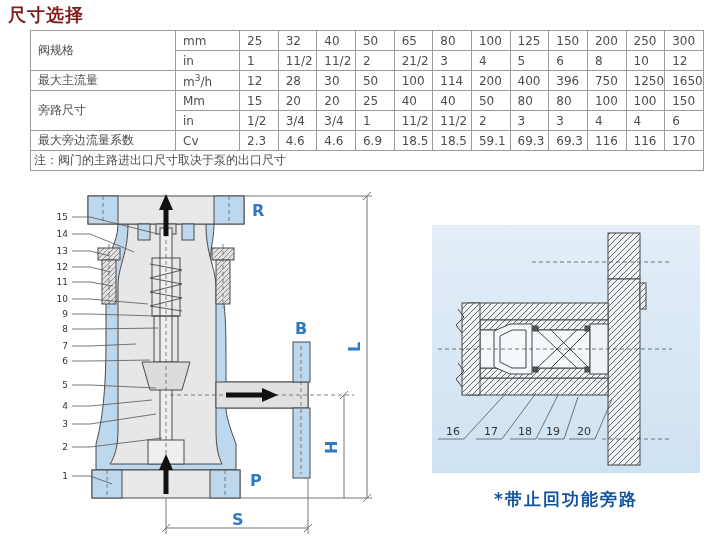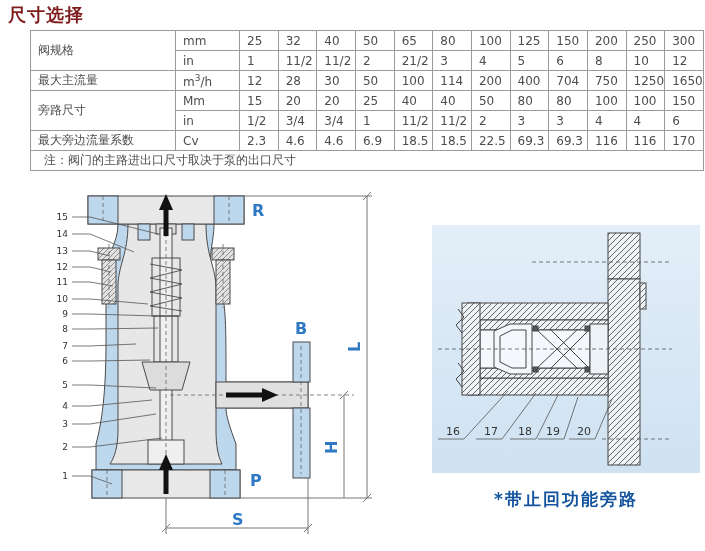--- a/index.html
+++ b/index.html
@@ -20,21 +20,21 @@
     border-collapse:collapse;table-layout:fixed;
     font-size:12px;color:#4d4d4d;
   }
   #spec-table td{
     border:1px solid #9a9a9a;
     height:19px;padding:0 0 0 7px;
     white-space:nowrap;overflow:hidden;
     background:#fff;vertical-align:middle;
   }
   #spec-table td.rowlabel{}
-  #spec-table td.note-cell{padding-left:13px;margin-left:48px;}
+  #spec-table td.note-cell{padding-left:3px;margin-left:48px;}
   #spec-table sup{font-size:9px;}
   
   #diagram-left{position:absolute;left:10px;top:192px;}
   #diagram-right-panel{position:absolute;left:432px;top:225px;}
   #right-caption{
     position:absolute;left:432px;top:488px;width:268px;
     text-align:center;font-size:17px;font-weight:bold;color:#14549e;
     letter-spacing:2px;
   }
   svg text{font-family:"DejaVu Sans","Liberation Sans",sans-serif;}
@@ -97,21 +97,21 @@
         <td class="rowlabel" rowspan="1">最大主流量</td>
         <td>m<sup>3</sup>/h</td>
         <td>12</td>
         <td>28</td>
         <td>30</td>
         <td>50</td>
         <td>100</td>
         <td>114</td>
         <td>200</td>
         <td>400</td>
-        <td>704</td>
+        <td>396</td>
         <td>750</td>
         <td>1250</td>
         <td>1650</td>
       </tr>
       <tr>
         <td class="rowlabel" rowspan="2">旁路尺寸</td>
         <td>Mm</td>
         <td>15</td>
         <td>20</td>
         <td>20</td>
@@ -142,21 +142,21 @@
       </tr>
       <tr>
         <td class="rowlabel" rowspan="1">最大旁边流量系数</td>
         <td>Cv</td>
         <td>2.3</td>
         <td>4.6</td>
         <td>4.6</td>
         <td>6.9</td>
         <td>18.5</td>
         <td>18.5</td>
-        <td>22.5</td>
+        <td>59.1</td>
         <td>69.3</td>
         <td>69.3</td>
         <td>116</td>
         <td>116</td>
         <td>170</td>
       </tr>
       <tr>
         <td colspan="14" class="note-cell">注：阀门的主路进出口尺寸取决于泵的出口尺寸</td>
       </tr>
     </tbody>

